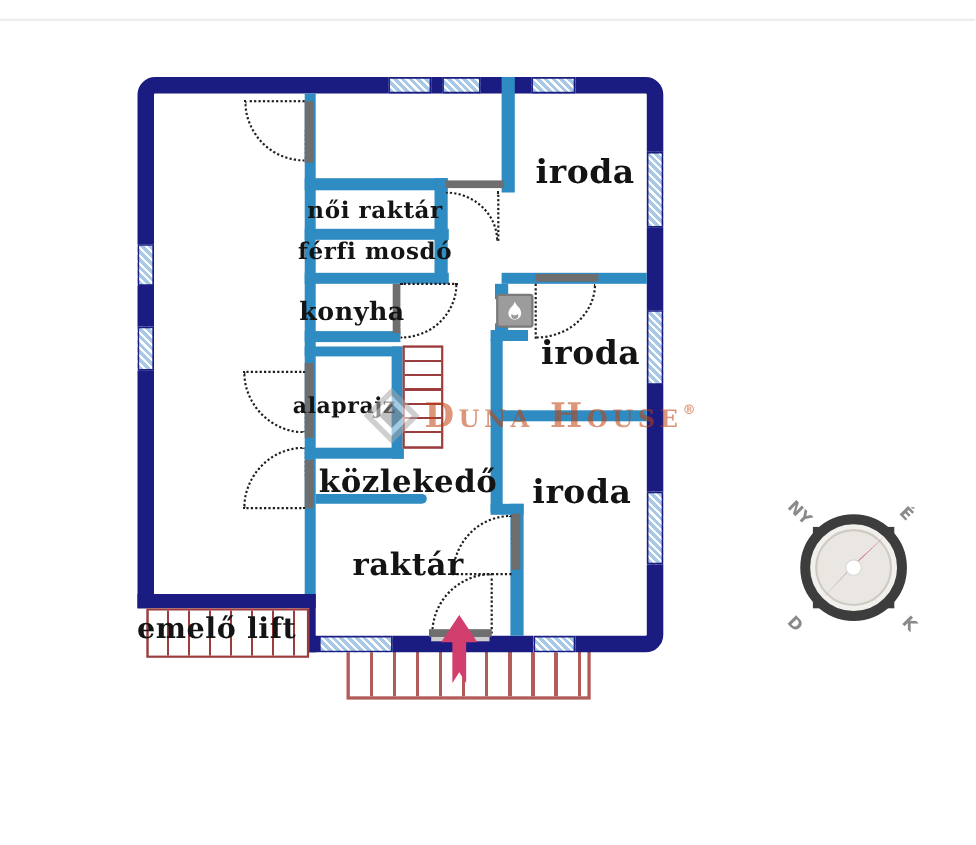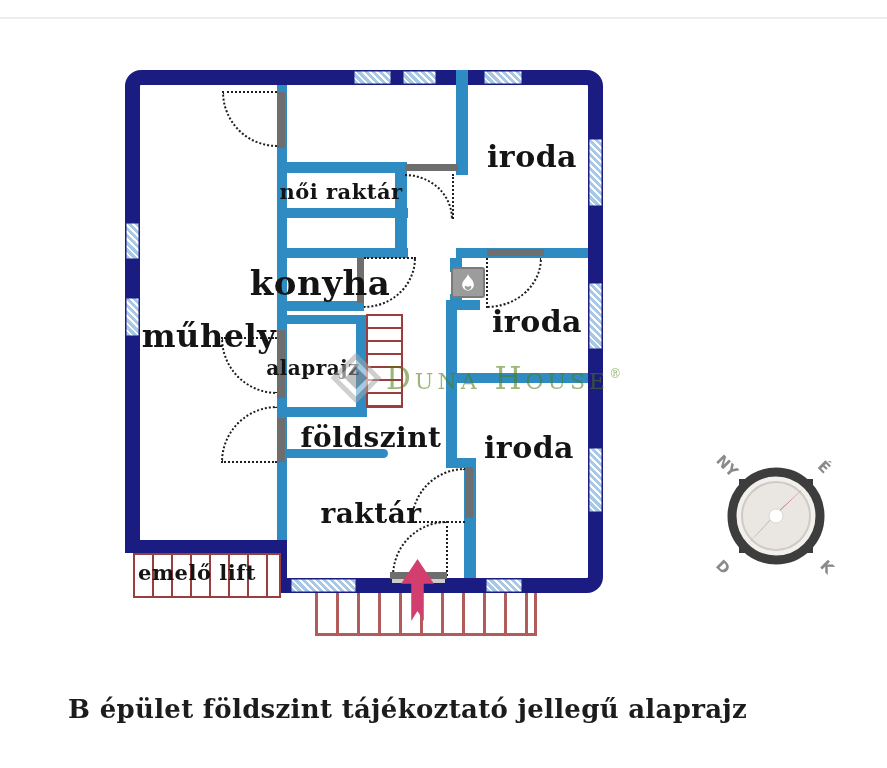--- a/index.html
+++ b/index.html
@@ -31,22 +31,22 @@
   .st-v2{border:2px solid #9c3d3d;background-image:repeating-linear-gradient(90deg,transparent 0 17px,#9c3d3d 17px 19px);}
   
   .lbl{position:absolute;transform:translate(-50%,-50%);font-weight:bold;color:#141414;
        white-space:nowrap;letter-spacing:0.5px;line-height:1;}
   .arrow{position:absolute;background:#d23f6e;
          clip-path:polygon(50% 0%,100% 40%,69% 40%,69% 100%,50% 84%,31% 100%,31% 40%,0% 40%);}
   .fire{position:absolute;background:#9c9c9c;border:2px solid #7a7a7a;border-radius:3px;
         display:flex;align-items:center;justify-content:center;box-sizing:border-box;}
   
   .wm{position:absolute;opacity:0.55;}
-  .wm-text{position:absolute;font-variant:small-caps;color:#4d7c0f;font-size:31px;
-           letter-spacing:4px;white-space:nowrap;font-weight:400;}
+  .wm-text{position:absolute;font-variant:small-caps;color:#c2410c;font-size:31px;
+           letter-spacing:4px;white-space:nowrap;font-weight:700;}
   .wm-text sup{font-size:12px;letter-spacing:0;}
   .dia{position:absolute;transform:rotate(45deg);}
   
   .cmp-lbl{position:absolute;transform:translate(-50%,-50%) rotate(45deg);color:#8a8a8a;
            font-family:"DejaVu Sans","Liberation Sans",sans-serif;font-weight:bold;font-size:15px;}
   .caption{position:absolute;left:68px;top:694px;font-size:26px;font-weight:bold;color:#1c1c1c;
            letter-spacing:0.3px;white-space:nowrap;}
 </style>
 </head>
 <body>
@@ -126,28 +126,28 @@
   <div class="arrow" style="left:401px;top:559px;width:33px;height:62px;"></div>
 
   <div class="fire" style="left:451px;top:267px;width:34px;height:31px;">
     <svg width="14" height="17" viewBox="0 0 14 17">
         <path fill="#ffffff" d="M7 0 C8 4 12 5 12.5 9 A5.8 5.8 0 1 1 1.5 9 C2 6 6 4 7 0 Z M7 16 A3 3 0 0 0 9.8 11.5 C8.5 13 5.5 13 4.2 11.5 A3 3 0 0 0 7 16 Z"></path>
       </svg>
   </div>
 
   <div class="lbl" style="left:532px;top:157px;font-size:30px;">iroda</div>
   <div class="lbl" style="left:341px;top:191px;font-size:21px;">női raktár</div>
-  <div class="lbl" style="left:320px;top:283px;font-size:34px;">konyha</div>
-  <div class="lbl" style="left:209px;top:336px;font-size:32px;">műhely</div>
+  <div class="lbl" style="left:341px;top:228px;font-size:21px;">férfi mosdó</div>
+  <div class="lbl" style="left:320px;top:283px;font-size:23px;">konyha</div>
   <div class="lbl" style="left:313px;top:368px;font-size:20px;">alaprajz</div>
-  <div class="lbl" style="left:371px;top:438px;font-size:28px;">földszint</div>
+  <div class="lbl" style="left:371px;top:438px;font-size:28px;">közlekedő</div>
   <div class="lbl" style="left:537px;top:322px;font-size:30px;">iroda</div>
   <div class="lbl" style="left:529px;top:448px;font-size:30px;">iroda</div>
   <div class="lbl" style="left:371px;top:514px;font-size:28px;">raktár</div>
-  <div class="lbl" style="left:197px;top:572px;font-size:21px;">emelő lift</div>
+  <div class="lbl" style="left:197px;top:572px;font-size:26px;">emelő lift</div>
 
   <div class="wm" style="left:0;top:0;width:887px;height:768px;">
     <div class="dia" style="left:338px;top:360px;width:36px;height:36px;background:#a8a8a8;">
       <div style="position:absolute;left:5px;top:5px;width:26px;height:26px;background:#ffffff;"></div>
       <div style="position:absolute;left:10px;top:10px;width:16px;height:16px;background:#8f8f8f;"></div>
     </div>
     <div class="wm-text" style="left:386px;top:360px;">
       <span>Duna House</span><sup>®</sup>
     </div>
   </div>
@@ -158,14 +158,13 @@
     <circle cx="70" cy="70" r="34" fill="#eae7e2" stroke="#cfcbc4" stroke-width="2"></circle>
     <polygon points="100,40 76,62 62,76" fill="#c22a5b"></polygon>
     <polygon points="40,100 62,76 76,62" fill="#9a9a9a"></polygon>
     <circle cx="70" cy="70" r="7" fill="#ffffff" stroke="#d8d8d8" stroke-width="1"></circle>
   </svg>
   <span class="cmp-lbl" style="left:727px;top:466px;">NY</span>
   <span class="cmp-lbl" style="left:824px;top:467px;">É</span>
   <span class="cmp-lbl" style="left:723px;top:567px;">D</span>
   <span class="cmp-lbl" style="left:827px;top:567px;">K</span>
 
-  <div class="caption">B épület földszint tájékoztató jellegű alaprajz</div>
 </div>
 
 </body></html>

